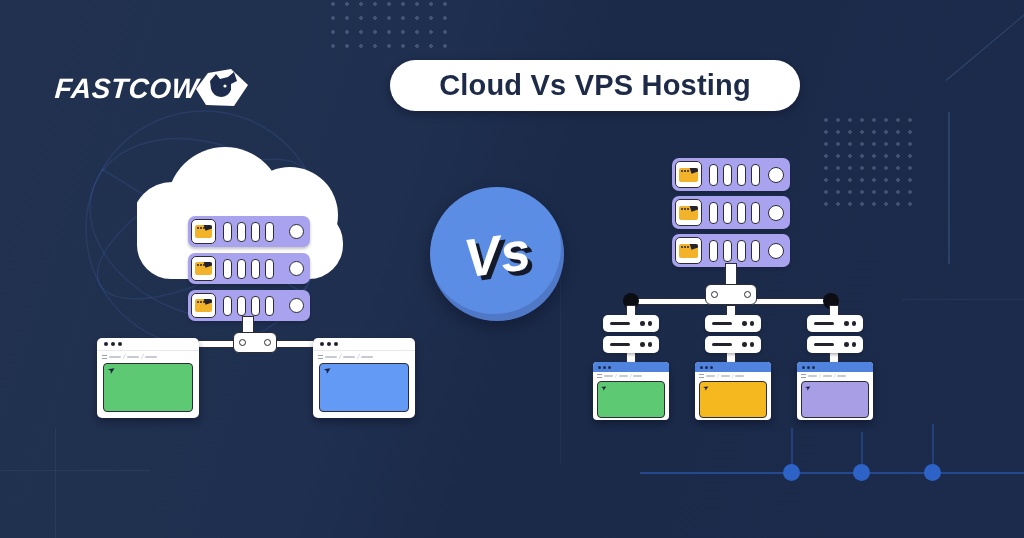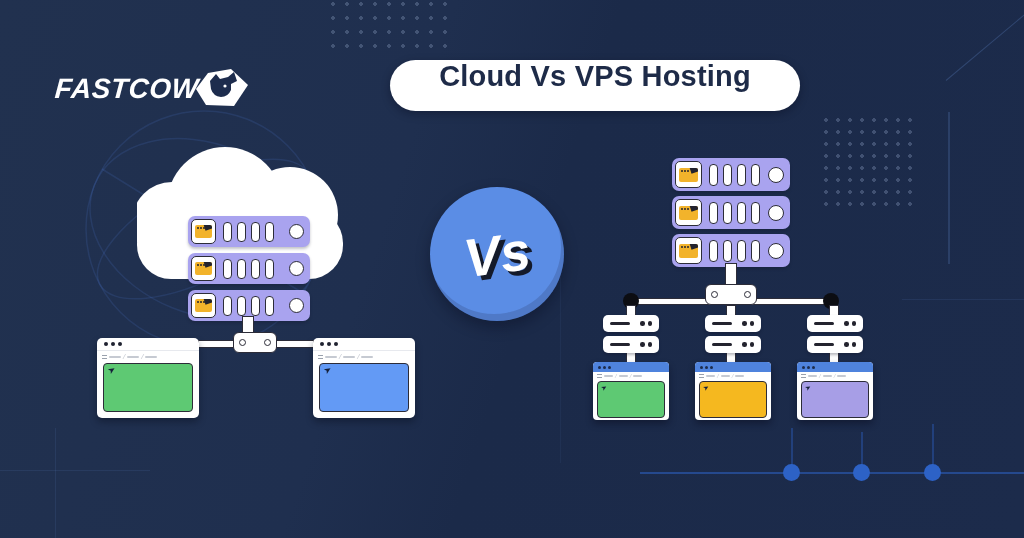--- a/index.html
+++ b/index.html
@@ -27,21 +27,21 @@
   .cv3{left:932px;top:424px;height:48px;}
   .cnode{position:absolute;width:17px;height:17px;border-radius:50%;top:464px;}
   .globe{position:absolute;left:78px;top:103px;}
   
   .logo{position:absolute;left:55px;top:70px;display:flex;align-items:center;}
   .logo-text{color:#ffffff;font-size:28px;font-weight:800;font-style:italic;letter-spacing:.5px;transform:skewX(-4deg);}
   .logo-mark{margin-left:-4px;margin-top:-2px;}
   
   .title-pill{
     position:absolute;left:390px;top:60px;width:410px;height:51px;border-radius:26px;
-    background:#ffffff;display:flex;align-items:flex-start;justify-content:center;
+    background:#ffffff;display:flex;align-items:center;justify-content:center;
     box-shadow:0 3px 8px rgba(5,10,25,0.35);
   }
   .title-text{font-size:29px;font-weight:800;letter-spacing:.2px;}
   
   .vs-circle{
     position:absolute;left:430px;top:187px;width:134px;height:134px;border-radius:50%;
     display:flex;align-items:center;justify-content:center;
     box-shadow:0 6px 14px rgba(5,10,25,0.35), inset -3px -7px 0 rgba(25,35,65,0.18);
   }
   .vs-text{

